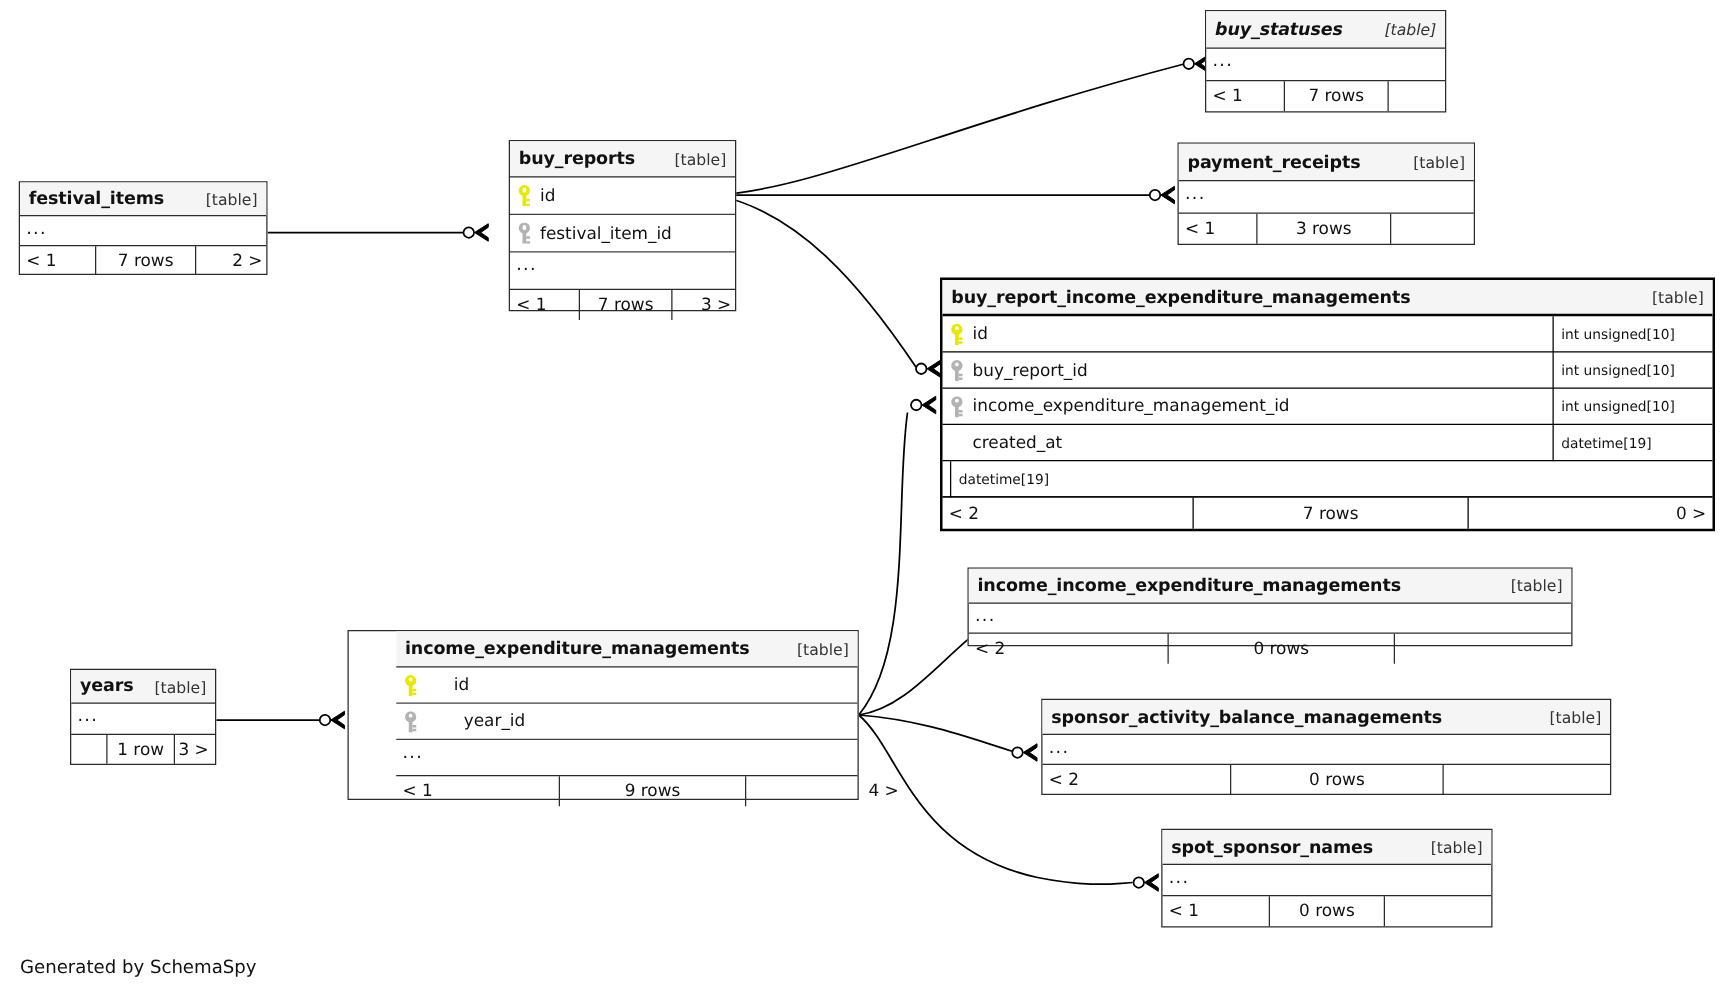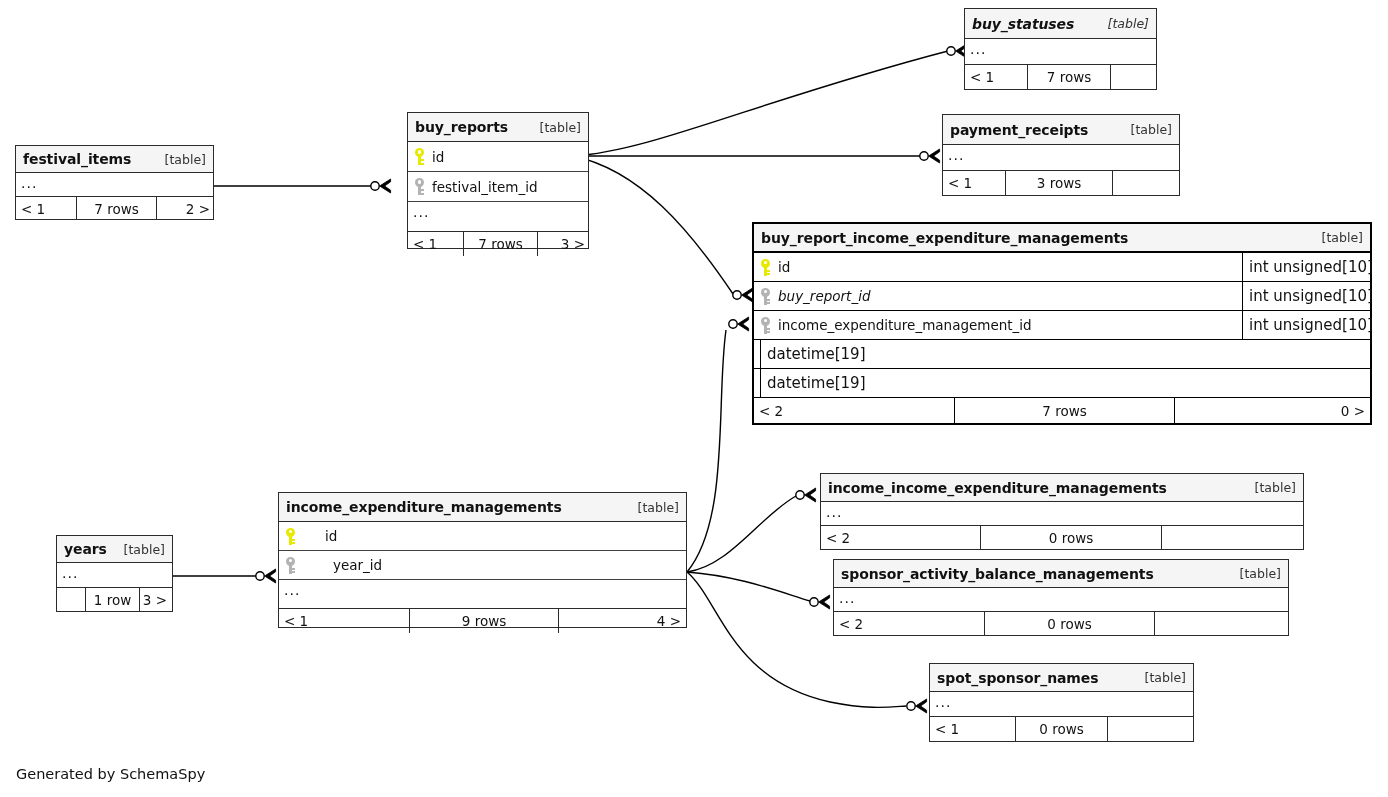--- a/index.html
+++ b/index.html
@@ -78,21 +78,21 @@
   .col:last-of-type { }
   .col-name {
     flex: 1 1 auto;
     overflow: hidden;
   }
   .col-type {
     border-left: 1px solid #2b2b2b;
     padding: 0 5px 0 6px;
     box-sizing: border-box;
     text-align: left;
-    font-size: 15px;
+    font-size: 11px;
   }
 
   
   .keyicon {
     display: inline-block;
     width: 13px;
     height: 17px;
     position: relative;
     vertical-align: middle;
     margin-right: 5px;
@@ -322,21 +322,21 @@
               <span class="hole"></span>
               <span class="shaft"></span>
               <span class="tooth1"></span>
               <span class="tooth2"></span>
             </span>
             <span>id</span>
           </div>
           <div class="col-type" style="width: 128px; line-height: 29px; border-left-color: rgb(0, 0, 0);">int unsigned[10]</div>
         </div>
         <div class="col" style="height: 29px; border-bottom-color: rgb(0, 0, 0);">
-          <div class="col-name" style="display: flex; align-items: center; font-style: italic;">
+          <div class="col-name" style="display: flex; align-items: flex-end;">
             <span class="keyicon key-fk">
               <span class="head"></span>
               <span class="hole"></span>
               <span class="shaft"></span>
               <span class="tooth1"></span>
               <span class="tooth2"></span>
             </span>
             <span>buy_report_id</span>
           </div>
           <div class="col-type" style="width: 128px; line-height: 29px; border-left-color: rgb(0, 0, 0);">int unsigned[10]</div>
@@ -348,46 +348,50 @@
               <span class="hole"></span>
               <span class="shaft"></span>
               <span class="tooth1"></span>
               <span class="tooth2"></span>
             </span>
             <span>income_expenditure_management_id</span>
           </div>
           <div class="col-type" style="width: 128px; line-height: 29px; border-left-color: rgb(0, 0, 0);">int unsigned[10]</div>
         </div>
         <div class="col" style="height: 29px; border-bottom-color: rgb(0, 0, 0);">
+          <div class="col-name" style="display: flex; align-items: center;">
+            <span class="keyicon key-none"></span>
+            <span>created_at</span>
+          </div>
           <div class="col-type" style="width: 128px; line-height: 29px; border-left-color: rgb(0, 0, 0);">datetime[19]</div>
         </div>
         <div class="col" style="height: 29px; border-bottom-color: rgb(0, 0, 0);">
           <div class="col-type" style="width: 128px; line-height: 29px; border-left-color: rgb(0, 0, 0);">datetime[19]</div>
         </div>
         <div class="tbl-foot" style="height: 26px;">
           <div class="foot-cell foot-left" style="width: 200px; flex: 0 0 auto; border-left-color: rgb(0, 0, 0);">&lt; 2</div>
           <div class="foot-cell foot-center" style="width: 220px; flex: 0 0 auto; border-left-color: rgb(0, 0, 0);">7 rows</div>
           <div class="foot-cell foot-right" style="width: 196px; flex: 0 0 auto; border-left-color: rgb(0, 0, 0);">0 &gt;</div>
         </div>
       </div>
-      <div class="tbl" style="left: 820px; top: 454px; width: 484px; height: 77px; margin-top: 19px;">
+      <div class="tbl" style="left: 774px; top: 454px; width: 484px; height: 63px;">
         <div class="tbl-head" style="height: 28px;">
           <span class="tbl-name">income_income_expenditure_managements</span>
           <span class="tbl-kind">[table]</span>
         </div>
         <div class="row-ellipsis" style="height: 24px;">
           <span>...</span>
         </div>
         <div class="tbl-foot" style="height: 24px;">
           <div class="foot-cell foot-left" style="width: 159px; flex: 0 0 auto;">&lt; 2</div>
           <div class="foot-cell foot-center" style="width: 181px; flex: 0 0 auto;">0 rows</div>
           <div class="foot-cell foot-right" style="width: 142px; flex: 0 0 auto;"></div>
         </div>
       </div>
-      <div class="tbl" style="left: 278px; top: 492px; width: 409px; height: 136px;">
+      <div class="tbl" style="left: 278px; top: 504px; width: 409px; height: 136px; padding-left: 38px;">
         <div class="tbl-head" style="height: 29px;">
           <span class="tbl-name">income_expenditure_managements</span>
           <span class="tbl-kind">[table]</span>
         </div>
         <div class="col" style="height: 29px;">
           <div class="col-name" style="display: flex; align-items: center;">
             <span class="keyicon key-pk">
               <span class="head"></span>
               <span class="hole"></span>
               <span class="shaft"></span>

